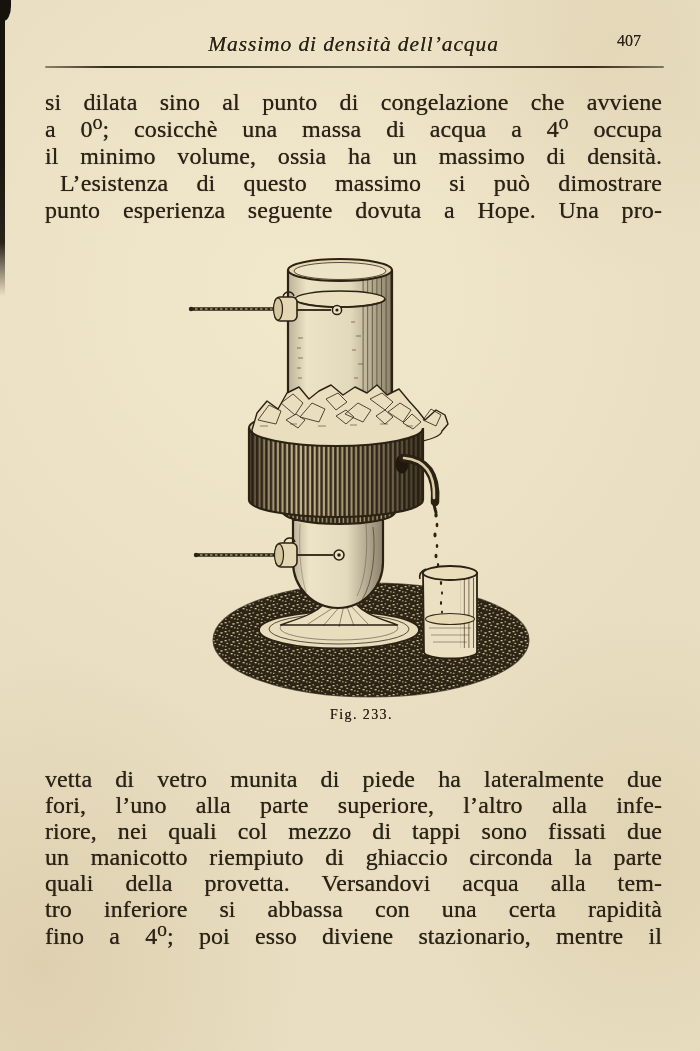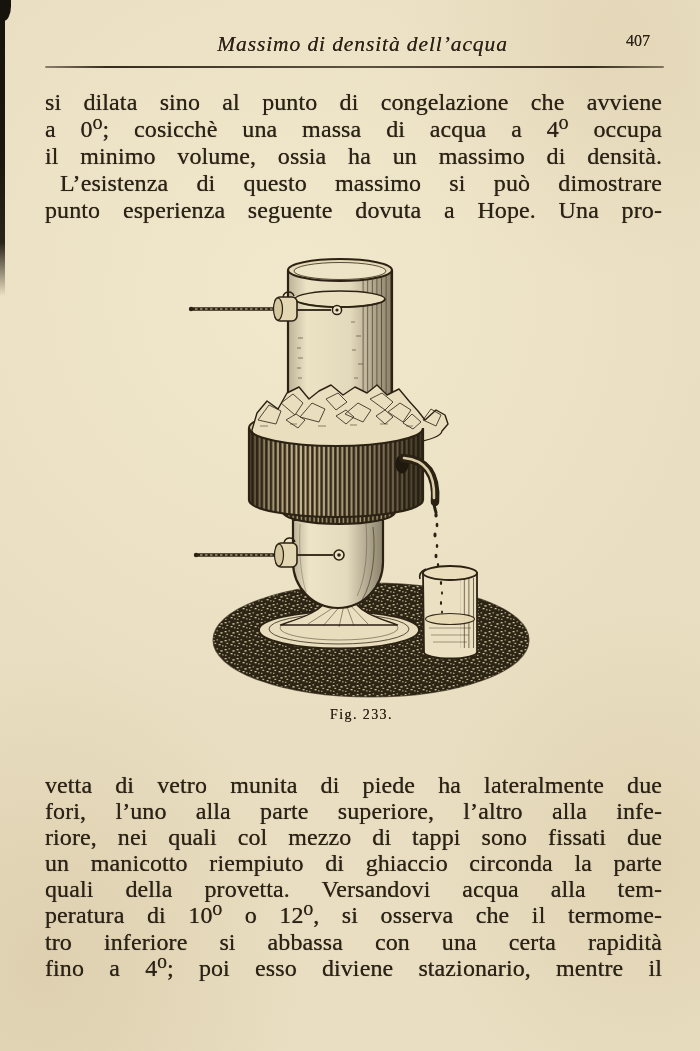--- a/index.html
+++ b/index.html
@@ -16,31 +16,31 @@
   }
   .page{position:absolute;inset:0;}
   .edge-left{
     position:absolute;left:0;top:0;width:5px;height:296px;z-index:5;
     background:linear-gradient(180deg,#16120c 0%,#1c1710 55%,#2a2318 82%,rgba(42,35,24,0) 100%);
   }
   .edge-left::before{
     content:"";position:absolute;left:0;top:0;width:11px;height:21px;
     background:#16120c;border-radius:0 0 70% 30%;
   }
-  .running-head{position:absolute;top:32px;left:54px;width:617px;height:30px;font-size:21.5px;}
+  .running-head{position:absolute;top:32px;left:45px;width:617px;height:30px;font-size:21.5px;}
   .head-title{display:block;text-align:center;font-style:italic;letter-spacing:.9px;
     text-shadow:0 0 .6px rgba(43,34,22,.85);}
   .page-num{position:absolute;right:21px;top:0;font-size:16px;text-shadow:0 0 .6px rgba(43,34,22,.85);}
   .head-rule{position:absolute;top:66px;left:45px;width:619px;height:2.4px;border-radius:2px;
     background:linear-gradient(90deg,rgba(43,34,22,.5),rgba(43,34,22,.95) 10%,rgba(43,34,22,.75) 50%,
       rgba(43,34,22,.95) 88%,rgba(43,34,22,.55));}
   .para{position:absolute;left:45px;width:617px;font-size:24px;
     text-shadow:0 0 .7px rgba(43,34,22,.8);letter-spacing:.1px;}
   .text-top{top:89px;line-height:27px;}
-  .text-bottom{top:766px;line-height:26.1px;margin-top:6px;}
+  .text-bottom{top:766px;line-height:26.1px;}
   .line{text-align:justify;text-align-last:justify;-moz-text-align-last:justify;}
   .indent{text-indent:15px;}
   .figure{position:absolute;left:0;top:0;}
   .fig-svg{position:absolute;left:140px;top:252px;}
   .fig-caption{position:absolute;top:707px;left:45px;width:617px;text-align:center;
     font-size:14px;letter-spacing:1.4px;padding-left:8px;text-shadow:0 0 .5px rgba(43,34,22,.8);}
 </style>
 </head>
 <body>
 
@@ -226,18 +226,17 @@
     </svg>
     <figcaption class="fig-caption">Fig. 233.</figcaption>
   </figure>
 
   <div class="para text-bottom">
     <div class="line">vetta di vetro munita di piede ha lateralmente due</div>
     <div class="line">fori, l’uno alla parte superiore, l’altro alla infe-</div>
     <div class="line">riore, nei quali col mezzo di tappi sono fissati due</div>
     <div class="line">un manicotto riempiuto di ghiaccio circonda la parte</div>
     <div class="line">quali della provetta. Versandovi acqua alla tem-</div>
-    <div class="line">peratura di 10⁰ o 12⁰, si osserva che il termome-</div>
     <div class="line">tro inferiore si abbassa con una certa rapidità</div>
     <div class="line">fino a 4⁰; poi esso diviene stazionario, mentre il</div>
   </div>
 
 </div>
 
 </body></html>

